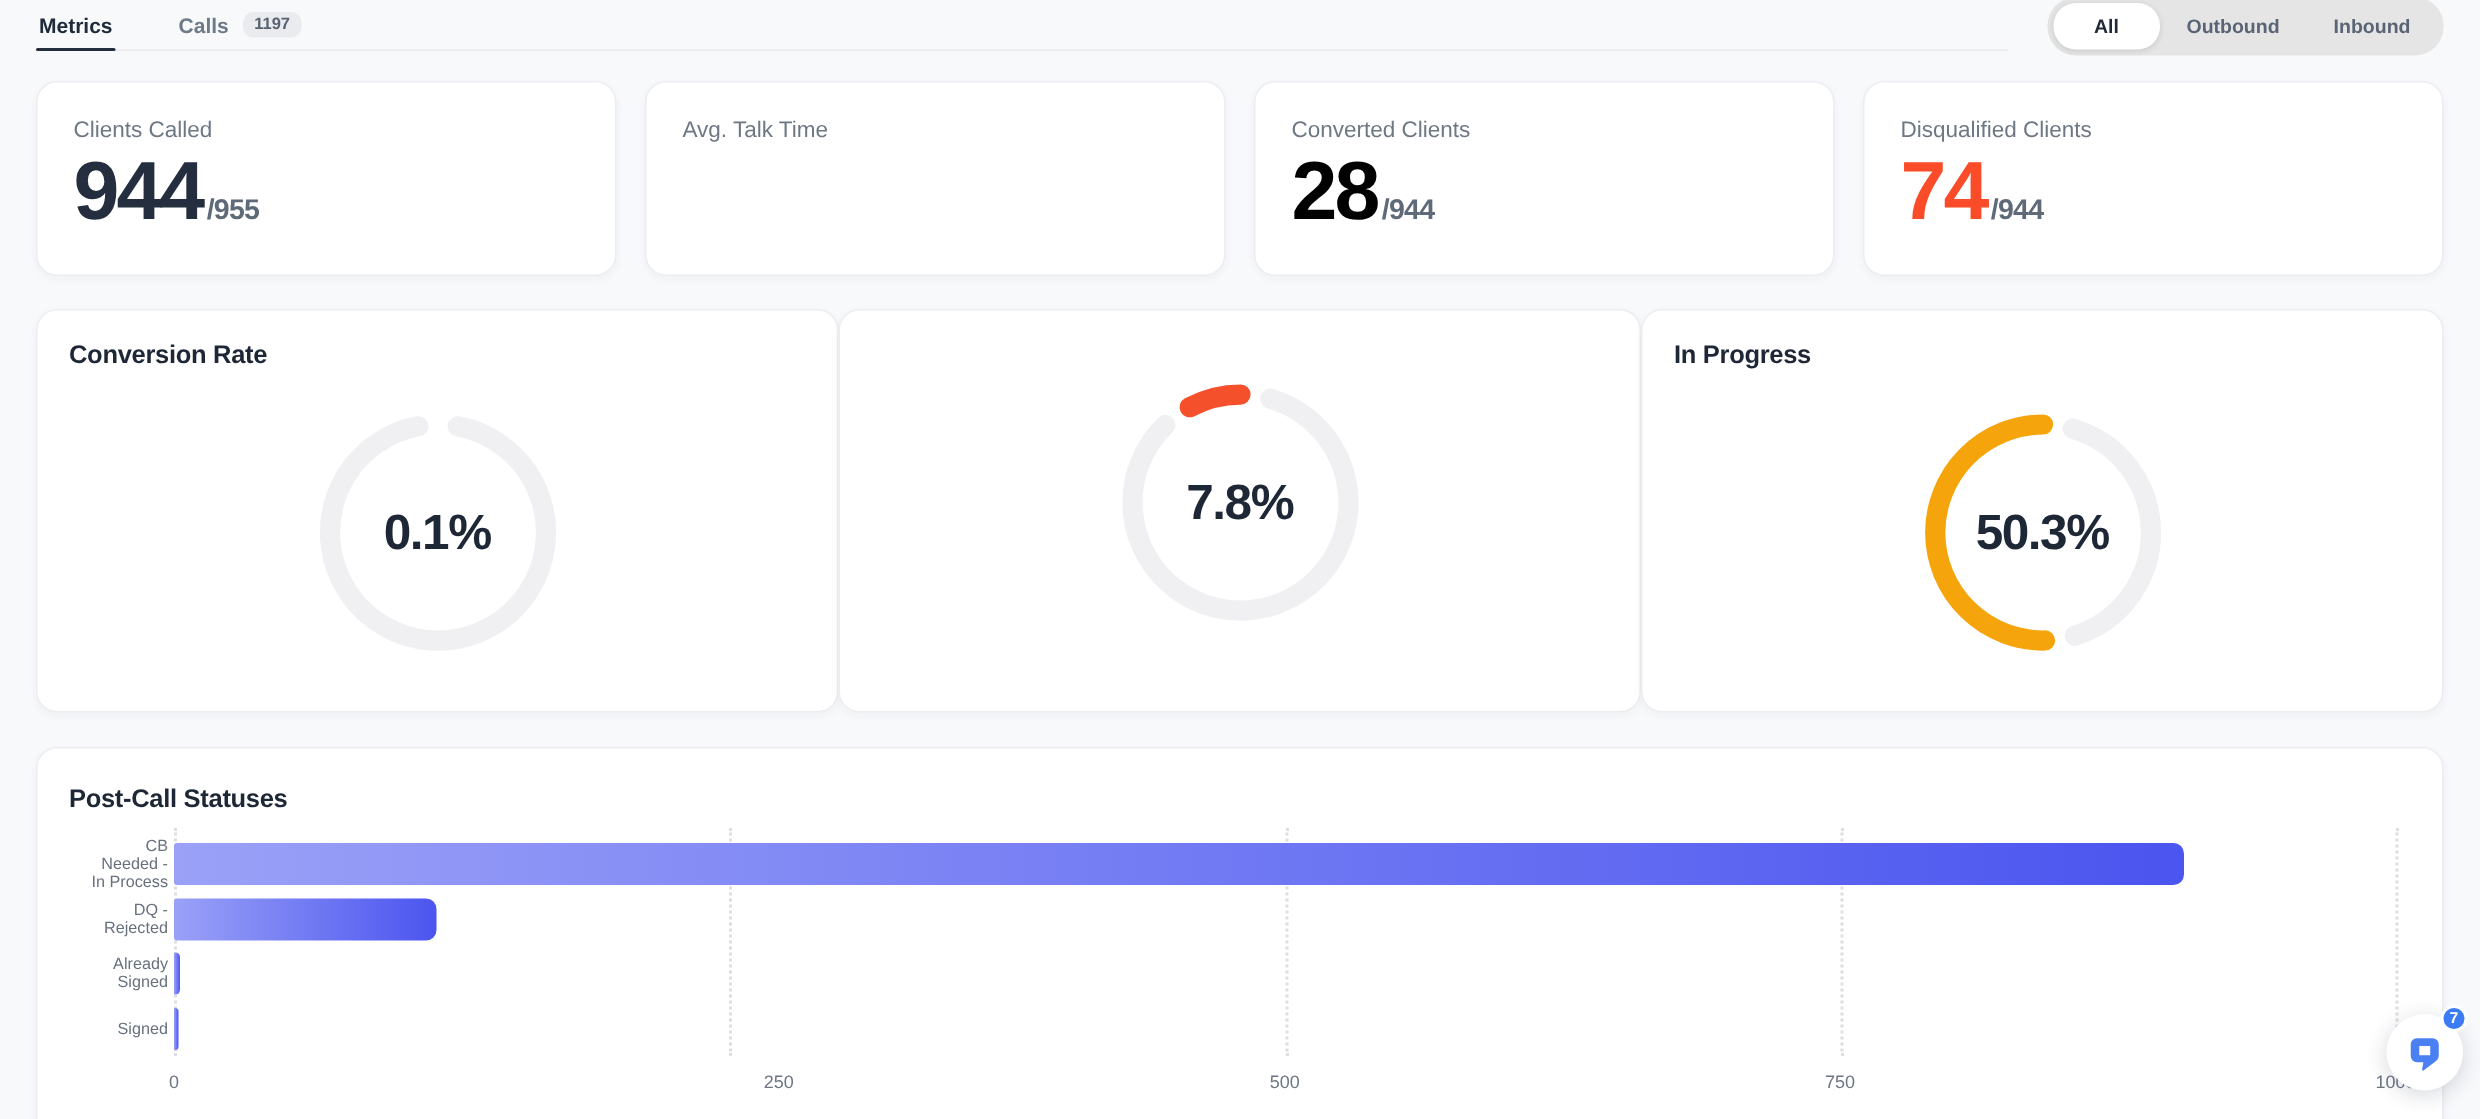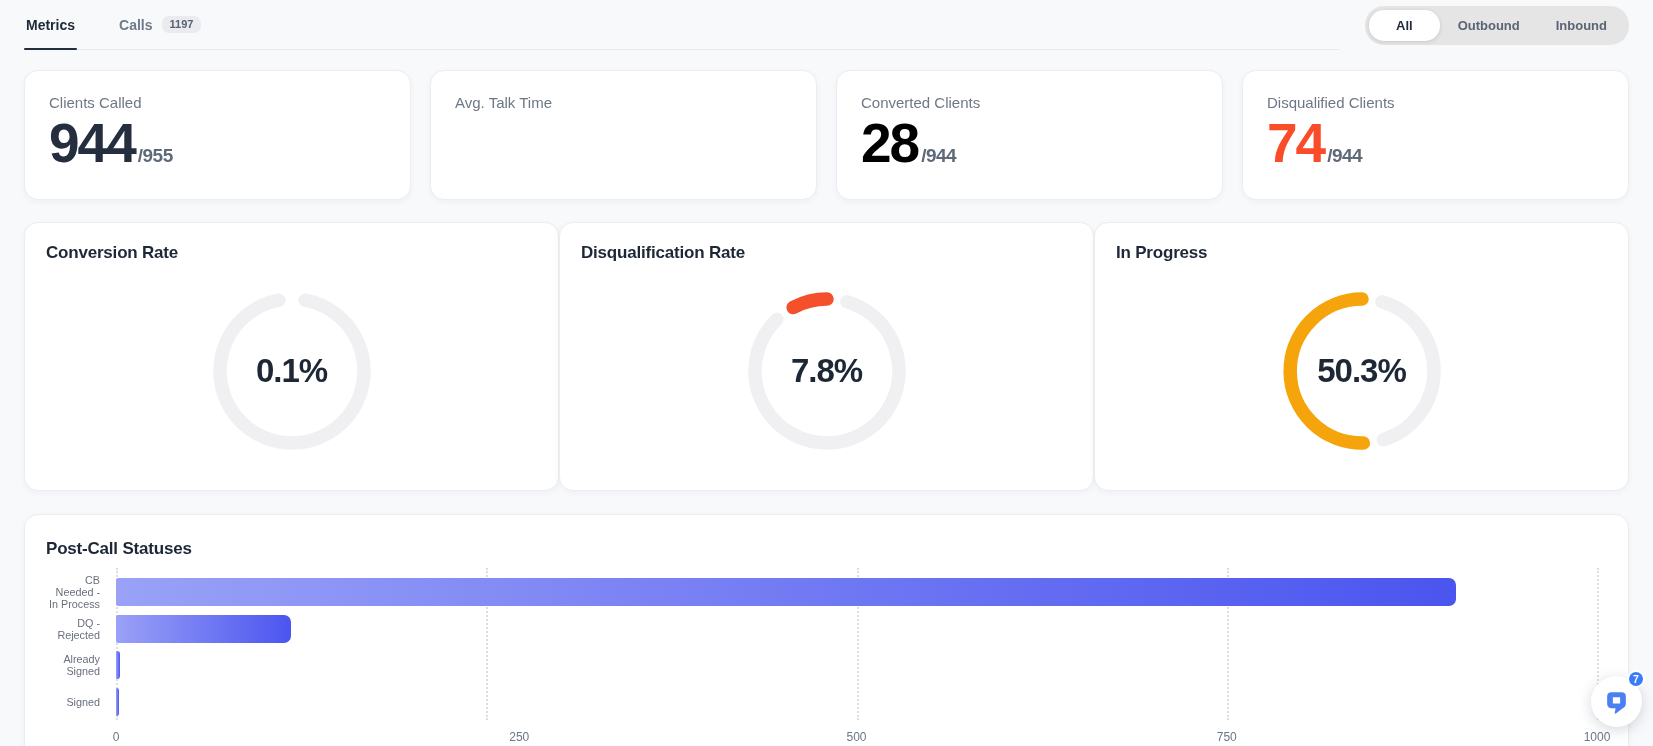--- a/index.html
+++ b/index.html
@@ -4,21 +4,21 @@
 <style>
   * { margin:0; padding:0; box-sizing:border-box; }
   html,body { width:1653px; height:746px; overflow:hidden; }
   body {
     background:#f8f9fb;
     font-family:"Liberation Sans", sans-serif;
     color:#242e3f;
     position:relative;
   }
   
-  .header { display:flex; align-items:stretch; height:50px; padding:0 24px; }
+  .header { display:flex; align-items:stretch; height:34px; padding:0 24px; }
   .tabs-wrap { flex:1; display:flex; align-items:stretch; gap:40px; border-bottom:1px solid #e8eaee; }
   .tab { display:flex; align-items:center; gap:9px; font-size:14px; font-weight:700;
          color:#6f7a88; cursor:pointer; position:relative; padding:0 2px; }
   .tab.active { color:#202b3a; }
   .tab.active::after { content:""; position:absolute; left:0; right:0; bottom:-1px;
          height:2.5px; background:#232d3c; border-radius:2px; }
   .tab-badge { background:#e9ebef; color:#596270; font-size:11px; font-weight:700;
          padding:3px 8px; border-radius:7px; line-height:1; }
   .segmented { margin-left:26px; align-self:center; background:#e5e5e5; border-radius:19px;
          padding:4px; display:flex; align-items:center; }
@@ -43,21 +43,21 @@
   .gauge-body svg { position:absolute; inset:0; }
   .gauge-value { position:absolute; inset:0; display:flex; align-items:center;
           justify-content:center; font-size:33px; font-weight:800; color:#1e2736; letter-spacing:-1px; }
   
   .chart-card { margin:23px 24px 0; padding:24px 21px 40px; }
   .chart { margin-top:15px; }
   .rows { position:relative; }
   .gridlines { position:absolute; left:70px; right:10px; top:-6px; bottom:0; }
   .gridline { position:absolute; top:0; bottom:0; width:0; border-left:2px dotted #dddee4; }
   .crow { display:flex; align-items:center; height:36.5px; position:relative; }
-  .ylabel { width:70px; padding-right:16px; text-align:right; font-size:10.8px;
+  .ylabel { width:70px; padding-right:4px; text-align:right; font-size:10.8px;
             line-height:1.12; color:#68707e; flex:none; }
   .plot { flex:1; margin-right:10px; height:28px; position:relative; }
   .bar { position:absolute; left:0; top:0; height:100%; border-radius:2px 7px 7px 2px;
          background:linear-gradient(90deg,#9aa1f7,#4b55ef); min-width:3px; }
   .xaxis { position:relative; margin:10px 10px 0 70px; height:16px; }
   .xtick { position:absolute; transform:translateX(-50%); font-size:12px; color:#6d7684; top:0; }
   
   .chat-widget { position:absolute; right:11px; bottom:19px; width:51px; height:51px;
          background:#fff; border-radius:50%; box-shadow:0 3px 14px rgba(30,40,70,.18);
          display:flex; align-items:center; justify-content:center; cursor:pointer; }
@@ -116,21 +116,20 @@
   <div class="card gauge-card">
     <div class="card-title">Conversion Rate</div>
     <div class="gauge-body">
       <svg width="160" height="160" viewBox="0 0 160 160">
           <path d="M 66.88 9.21 A 72 72 0 1 0 93.12 9.21" stroke="#f0f0f3" fill="none" stroke-width="13.5" stroke-linecap="round"></path>
         </svg>
       <div class="gauge-value">0.1%</div>
     </div>
   </div>
   <div class="card gauge-card">
-    <div class="card-title">Disqualification Rate</div>
     <div class="gauge-body">
       <svg width="160" height="160" viewBox="0 0 160 160">
           <path d="M 29.91 28.28 A 72 72 0 1 0 99.85 10.79" stroke="#f0f0f3" fill="none" stroke-width="13.5" stroke-linecap="round"></path>
           <path d="M 80.00 8.00 A 72 72 0 0 0 46.11 16.48" stroke="#f4502c" fill="none" stroke-width="13.5" stroke-linecap="round"></path>
         </svg>
       <div class="gauge-value">7.8%</div>
     </div>
   </div>
   <div class="card gauge-card">
     <div class="card-title">In Progress</div>

